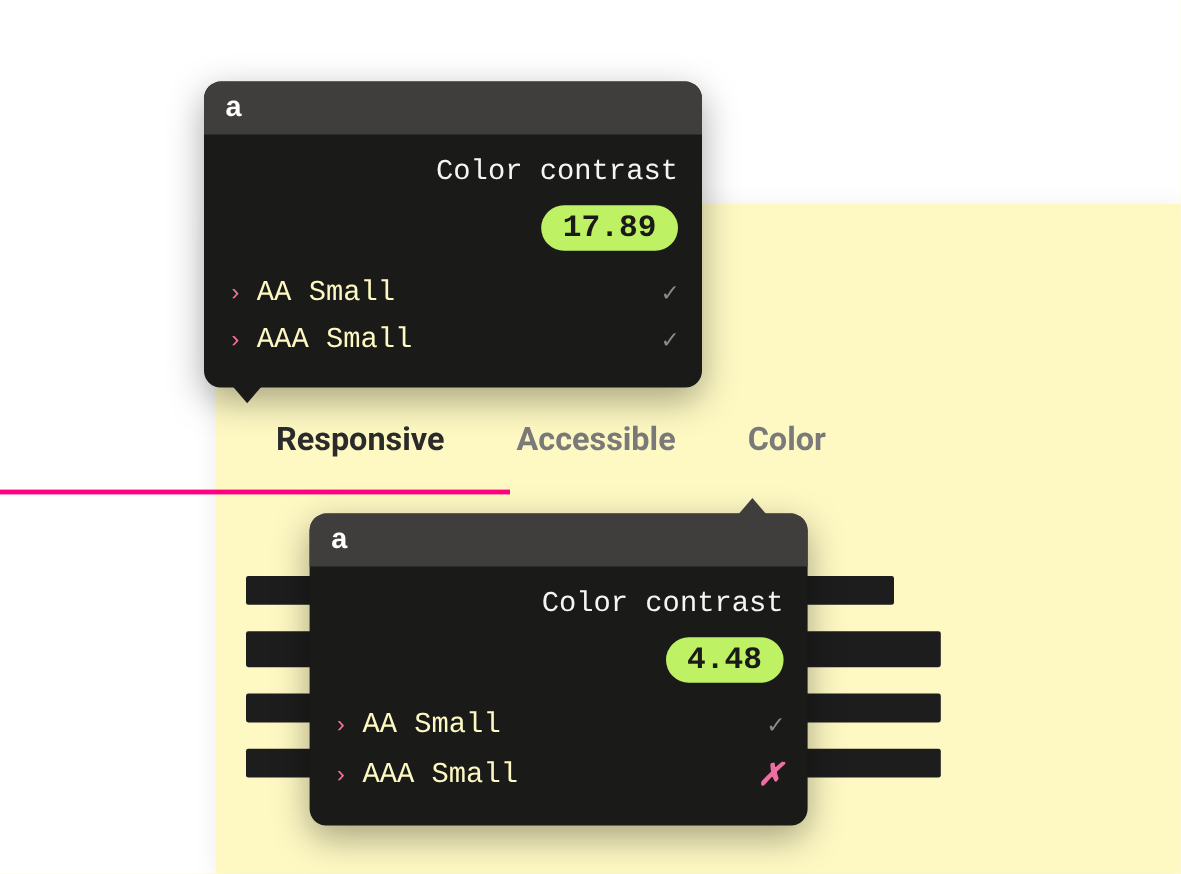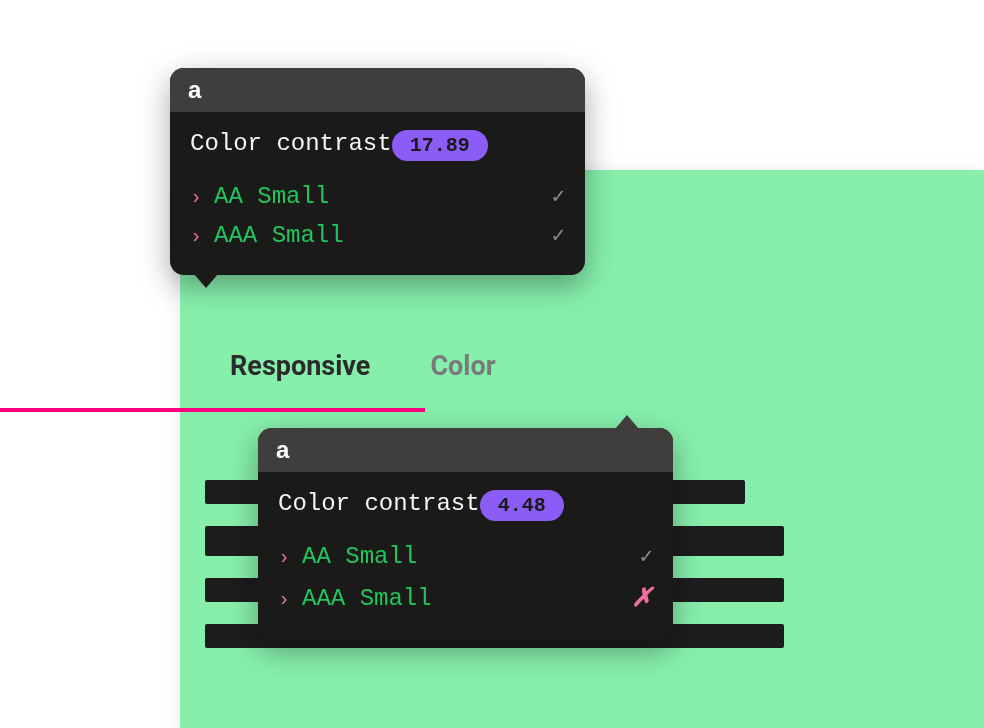--- a/index.html
+++ b/index.html
@@ -14,21 +14,21 @@
       font-family: -apple-system, BlinkMacSystemFont, "Segoe UI", Roboto, sans-serif;
       position: relative;
       overflow: hidden;
     }
     .card {
       position: absolute;
       top: 170px;
       left: 180px;
       right: 0;
       bottom: 0;
-      background: #86efac;
+      background: #fef9c3;
       border-radius: 18px 0 0 0;
       box-shadow: 0 2px 20px rgba(0,0,0,0.08);
     }
     .tabs {
       display: flex;
       gap: 60px;
       padding: 180px 50px 0 50px;
       align-items: baseline;
     }
     .tab {
@@ -69,54 +69,56 @@
       color: #ffffff;
       font-size: 24px;
       font-weight: 700;
       font-family: -apple-system, BlinkMacSystemFont, sans-serif;
     }
     .tooltip-body {
       padding: 18px 20px 20px 20px;
     }
     .tooltip-title-row {
       display: flex;
-      align-items: flex-start;
+      align-items: flex-end;
+      gap: 14px;
       margin-bottom: 16px;
+      flex-direction: column;
     }
     .tooltip-title {
       color: #f5f5f5;
       font-size: 24px;
       font-weight: 400;
     }
     .badge {
-      background: #8b5cf6;
+      background: #bef264;
       color: #1a1a18;
       border-radius: 999px;
       padding: 4px 18px;
-      font-size: 20px;
+      font-size: 26px;
       font-weight: 600;
     }
     .criteria-row {
       display: flex;
       align-items: center;
       justify-content: space-between;
       padding: 6px 0;
     }
     .criteria-left {
       display: flex;
       align-items: baseline;
       gap: 12px;
     }
     .caret {
       color: #ed6ea0;
       font-size: 20px;
       font-weight: 400;
     }
     .criteria-label {
-      color: #22c55e;
+      color: #fef9c3;
       font-size: 24px;
       font-weight: 400;
     }
     .status-icon {
       font-size: 22px;
     }
     .check {
       color: #8a8a88;
     }
     .fail {
@@ -174,20 +176,21 @@
     .bg-bar-tall {
       height: 30px;
     }
   </style>
 </head>
 <body>
 
 <div class="card">
   <div class="tabs">
     <div class="tab active">Responsive</div>
+    <div class="tab">Accessible</div>
     <div class="tab">Color</div>
   </div>
 </div>
 
 <div class="tab-underline"></div>
 
 <div class="bg-bars">
   <div class="bg-bar bg-bar-short"></div>
   <div class="bg-bar bg-bar-tall"></div>
   <div class="bg-bar"></div>

